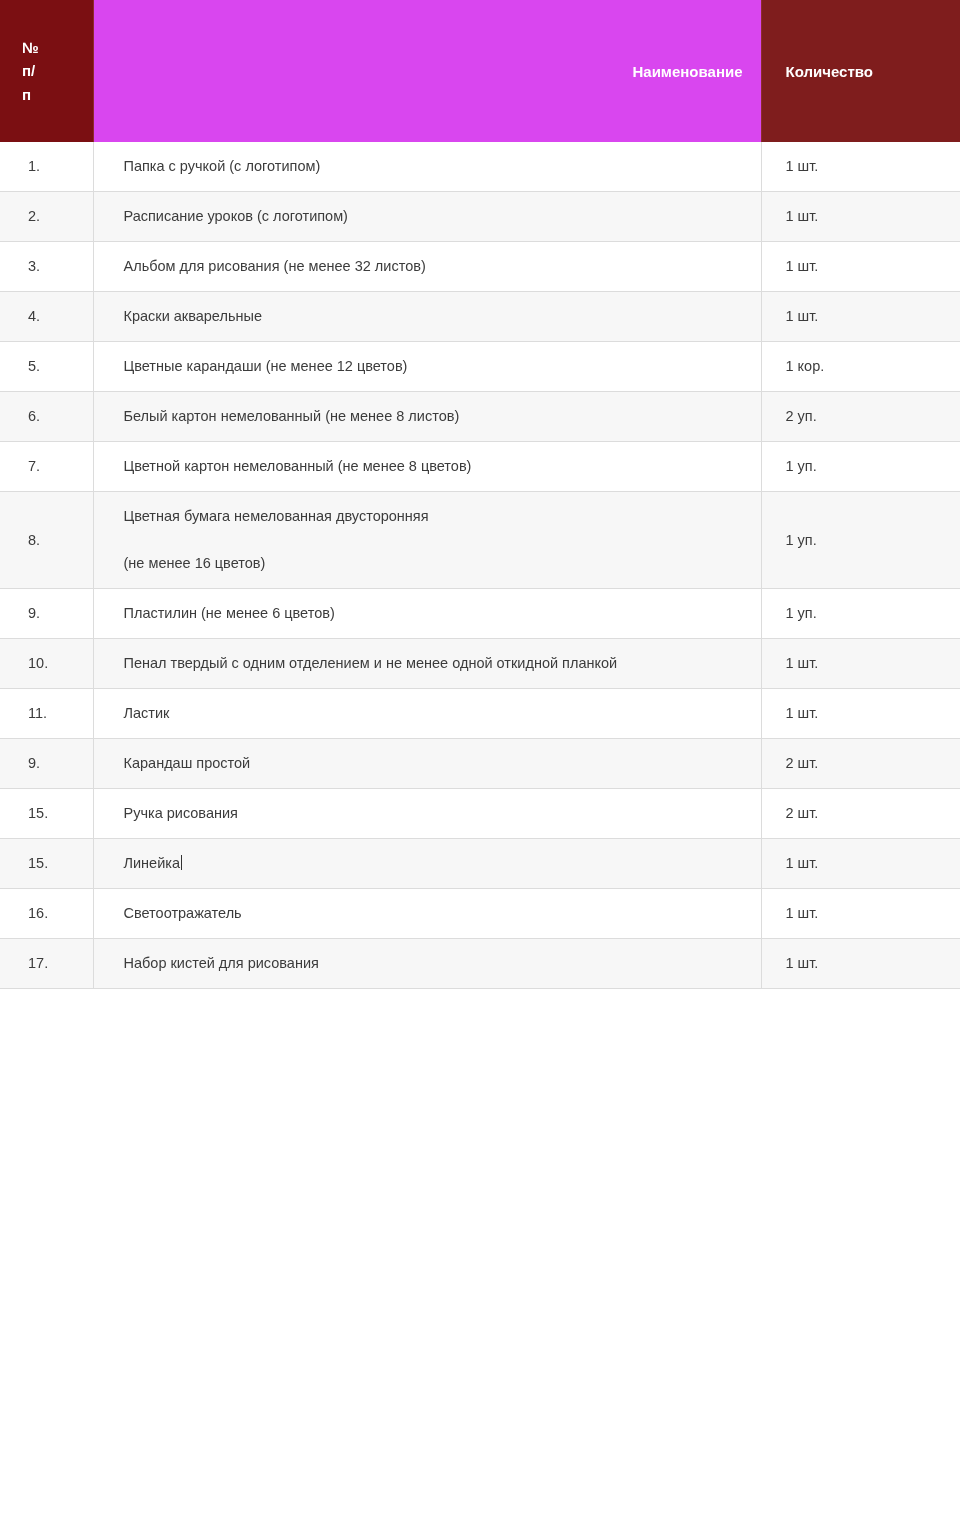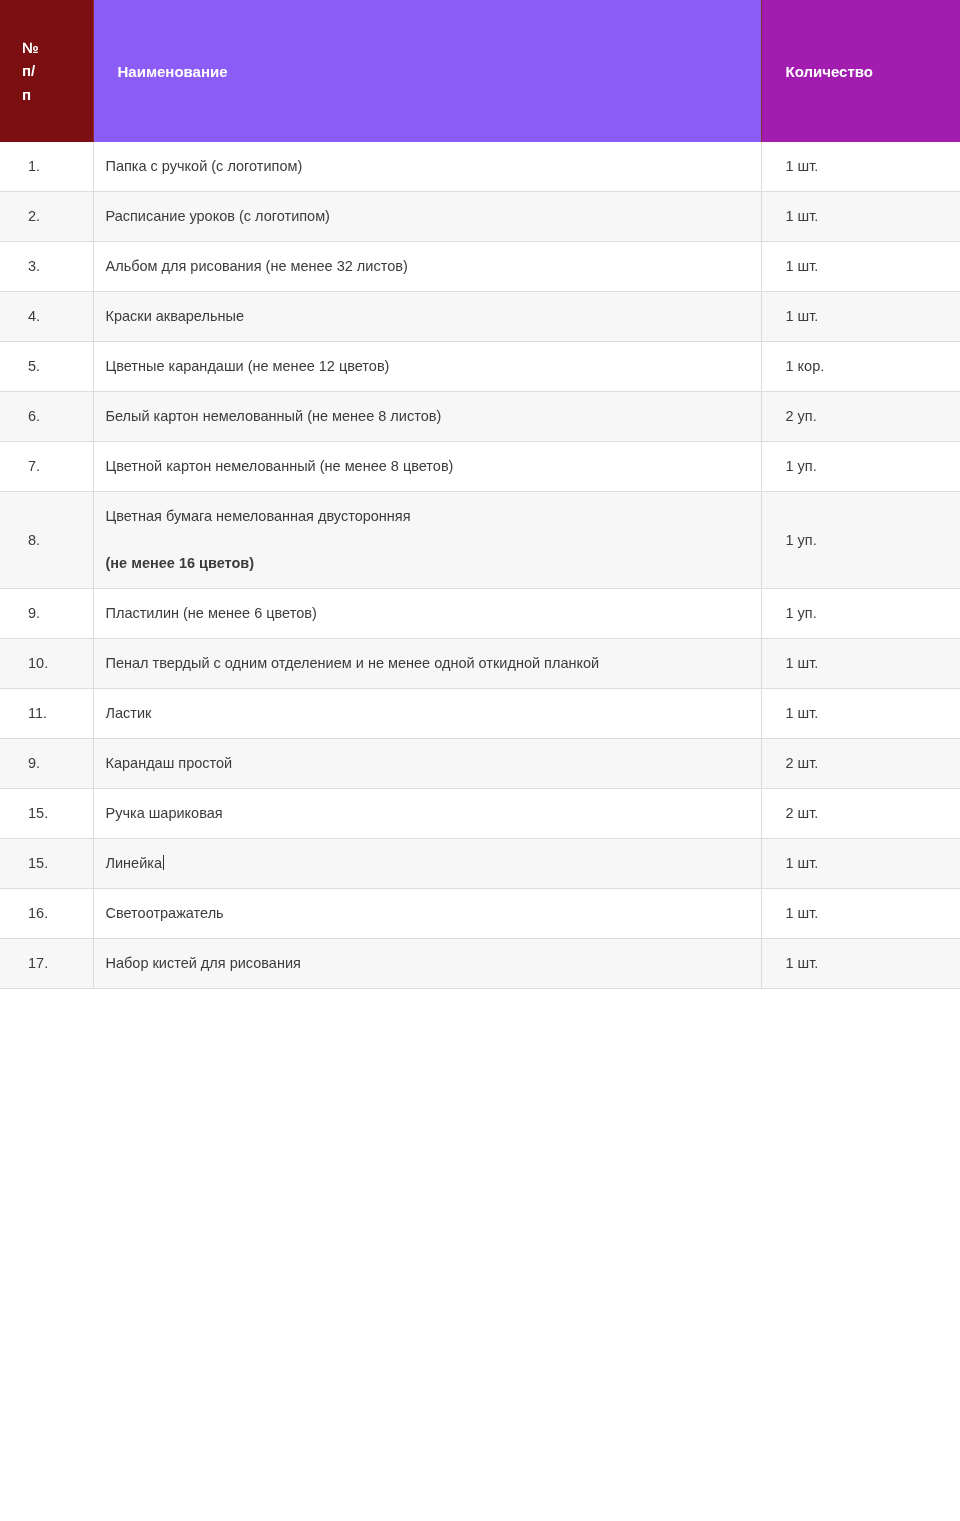--- a/index.html
+++ b/index.html
@@ -58,30 +58,29 @@
   }
   tbody tr td:last-child { border-right: none; }
   tbody tr:nth-child(even) td { background: #f7f7f7; }
 
   td.num {
     text-align: left;
     padding-left: 28px;
     color: #3c3c3c;
   }
   td.name {
-    padding-left: 12px;
+    padding-left: 30px;
     padding-right: 16px;
   }
   td.qty {
     padding-left: 24px;
   }
   td.name .line2 {
     display: block;
     margin-top: 26px;
-    font-weight: bold;
   }
   .caret {
     display: inline-block;
     width: 1px;
     height: 15px;
     background: #333333;
     vertical-align: -2px;
     margin-left: 1px;
   }
 </style>
@@ -95,22 +94,22 @@
       <col class="c-name">
       <col class="c-qty">
     </colgroup>
     <thead>
       <tr>
         <th class="num" style="background: rgb(123, 15, 18);">
           <span>№</span><br>
           <span>п/</span><br>
           <span>п</span>
         </th>
-        <th class="name" style="background: #8b5cf6;">Наименование</th>
-        <th class="qty" style="background: #a21caf;">Количество</th>
+        <th class="name" style="background: #d946ef; text-align: right;">Наименование</th>
+        <th class="qty" style="background: #7f1d1d;">Количество</th>
       </tr>
     </thead>
     <tbody id="tbody">
         <tr>
           <td class="num">1.</td>
           <td class="name"><span>Папка с ручкой (с логотипом)</span></td>
           <td class="qty">1 шт.</td>
         </tr>
         <tr>
           <td class="num">2.</td>
@@ -162,21 +161,21 @@
           <td class="name"><span>Ластик</span></td>
           <td class="qty">1 шт.</td>
         </tr>
         <tr>
           <td class="num">9.</td>
           <td class="name"><span>Карандаш простой</span></td>
           <td class="qty">2 шт.</td>
         </tr>
         <tr>
           <td class="num">15.</td>
-          <td class="name"><span>Ручка шариковая</span></td>
+          <td class="name"><span>Ручка рисования</span></td>
           <td class="qty">2 шт.</td>
         </tr>
         <tr>
           <td class="num">15.</td>
           <td class="name"><span>Линейка</span><span class="caret"></span></td>
           <td class="qty">1 шт.</td>
         </tr>
         <tr>
           <td class="num">16.</td>
           <td class="name"><span>Светоотражатель</span></td>

